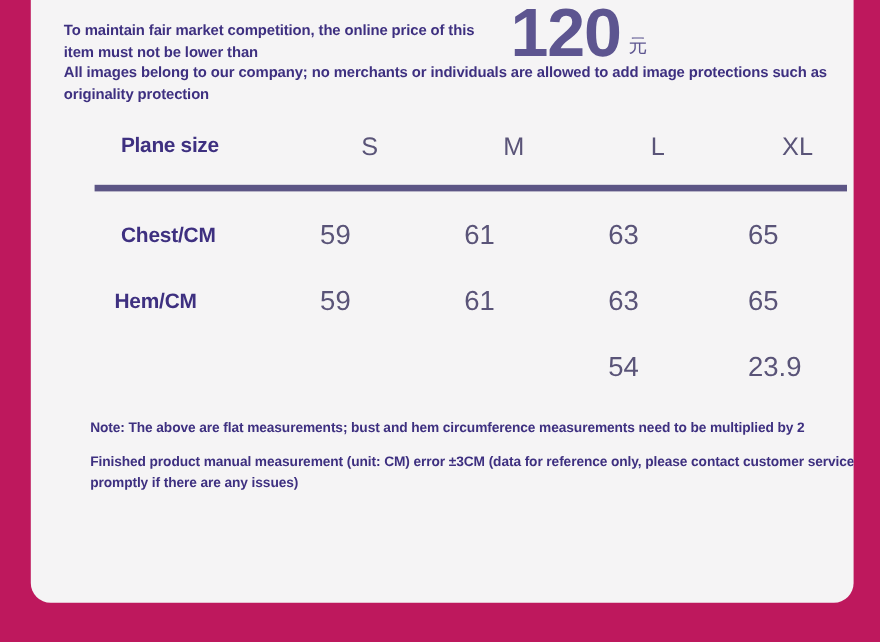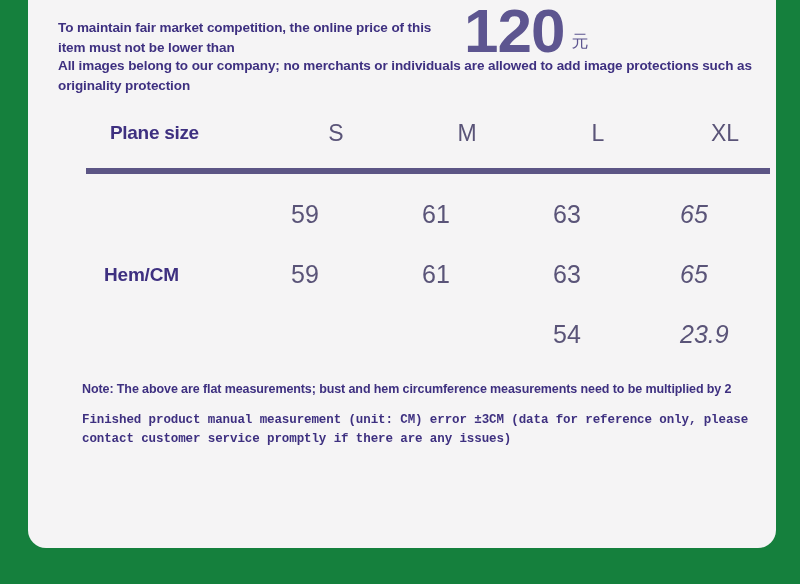--- a/index.html
+++ b/index.html
@@ -11,21 +11,21 @@
     height: 584px;
     background: #ffffff;
     font-family: "Liberation Sans", sans-serif;
     overflow: hidden;
   }
 
   #root {
     position: relative;
     width: 800px;
     height: 584px;
-    background: #15803d;
+    background: #be185d;
   }
 
   
   .size-card {
     position: absolute;
     left: 28px;
     top: -18px;
     width: 748px;
     height: 566px;
     background: #f5f4f5;
@@ -162,21 +162,21 @@
     width: 90px;
     text-align: left;
     font-size: 25px;
     font-weight: 400;
     color: #5a5478;
   }
 
   .data-cell.c1 { left: 205px; }
   .data-cell.c2 { left: 336px; }
   .data-cell.c3 { left: 467px; }
-  .data-cell.c4 { left: 594px; font-style: italic; }
+  .data-cell.c4 { left: 594px; }
 
   .rows-wrap {
     position: absolute;
     left: 0;
     top: 72px;
     width: 684px;
   }
 
   
   .footnotes {
@@ -190,21 +190,20 @@
     font-size: 12.5px;
     font-weight: 700;
     line-height: 1.5;
     color: #3e3080;
     letter-spacing: -0.1px;
   }
 
   .footnote.second {
     margin-top: 12px;
     width: 700px;
-    font-family: Liberation Mono, monospace;
   }
 </style>
 </head>
 <body>
 
 <div id="root">
 
   <div class="size-card">
 
     <div class="notice-block">
@@ -225,20 +224,21 @@
         <div class="head-cell c1">S</div>
         <div class="head-cell c2">M</div>
         <div class="head-cell c3">L</div>
         <div class="head-cell c4">XL</div>
         <div class="divider-bar"></div>
       </div>
 
       <div class="rows-wrap">
 
         <div class="data-row">
+          <div class="row-label rl-chest">Chest/CM</div>
           <div class="data-cell c1">59</div>
           <div class="data-cell c2">61</div>
           <div class="data-cell c3">63</div>
           <div class="data-cell c4">65</div>
         </div>
 
         <div class="data-row">
           <div class="row-label rl-hem">Hem/CM</div>
           <div class="data-cell c1">59</div>
           <div class="data-cell c2">61</div>

